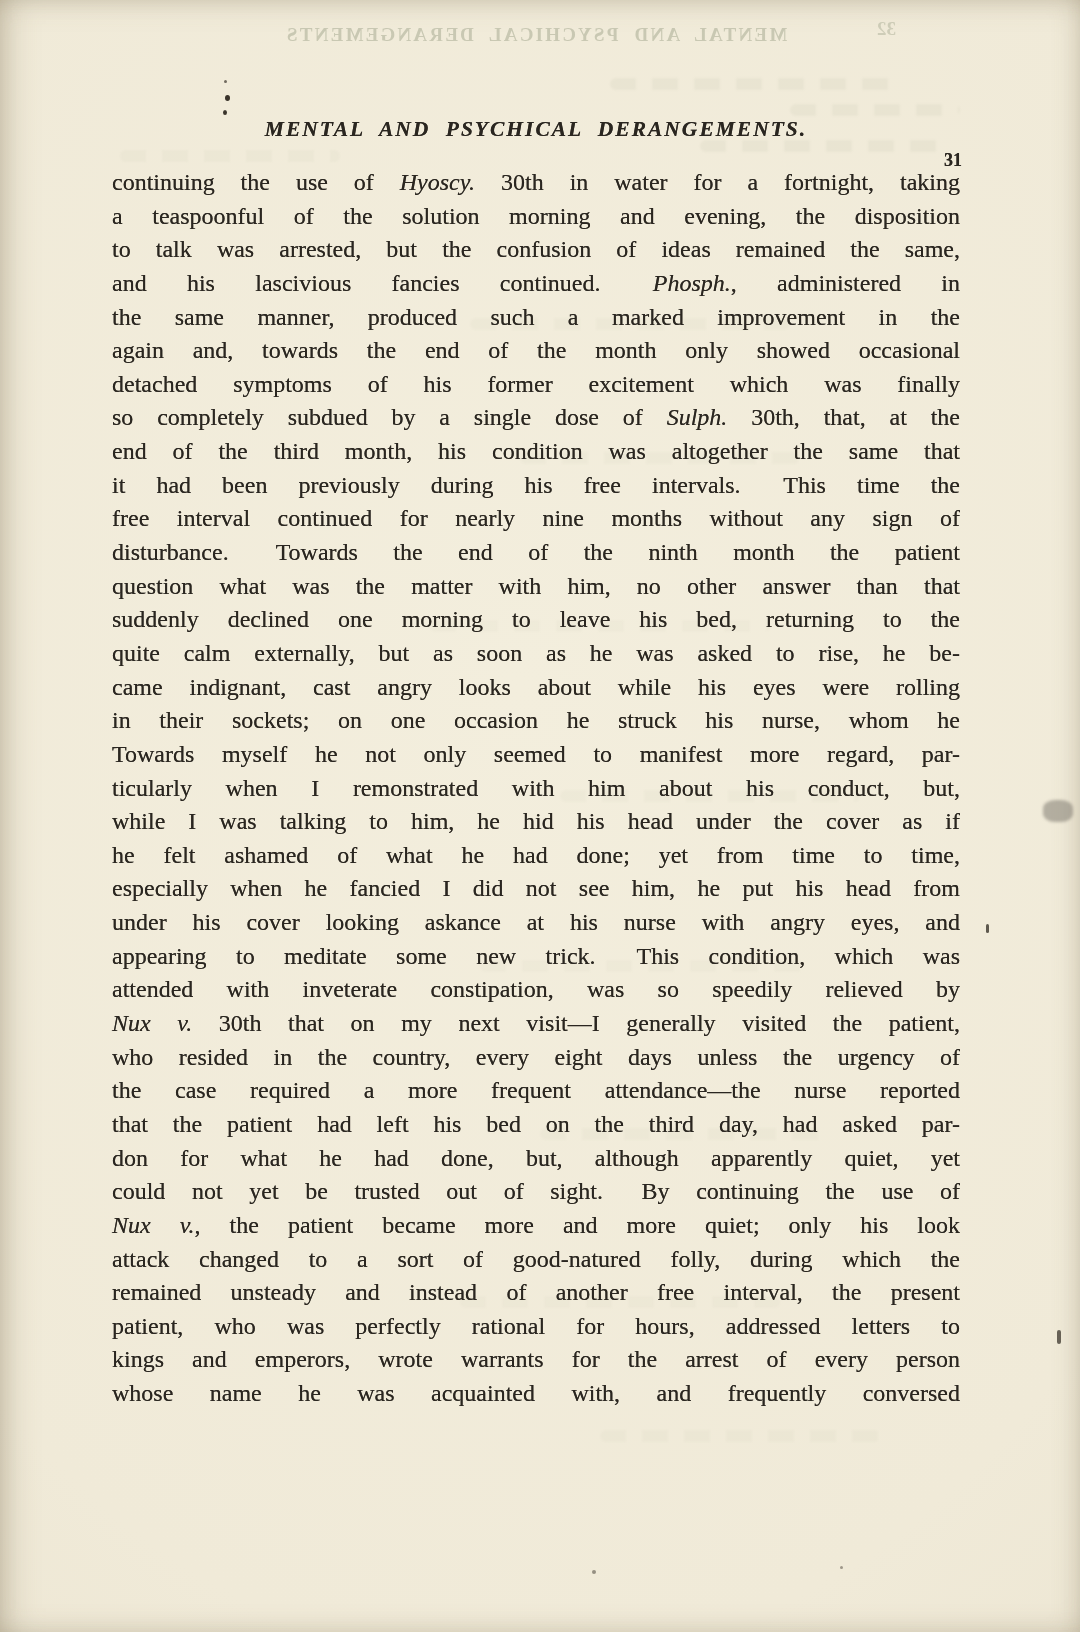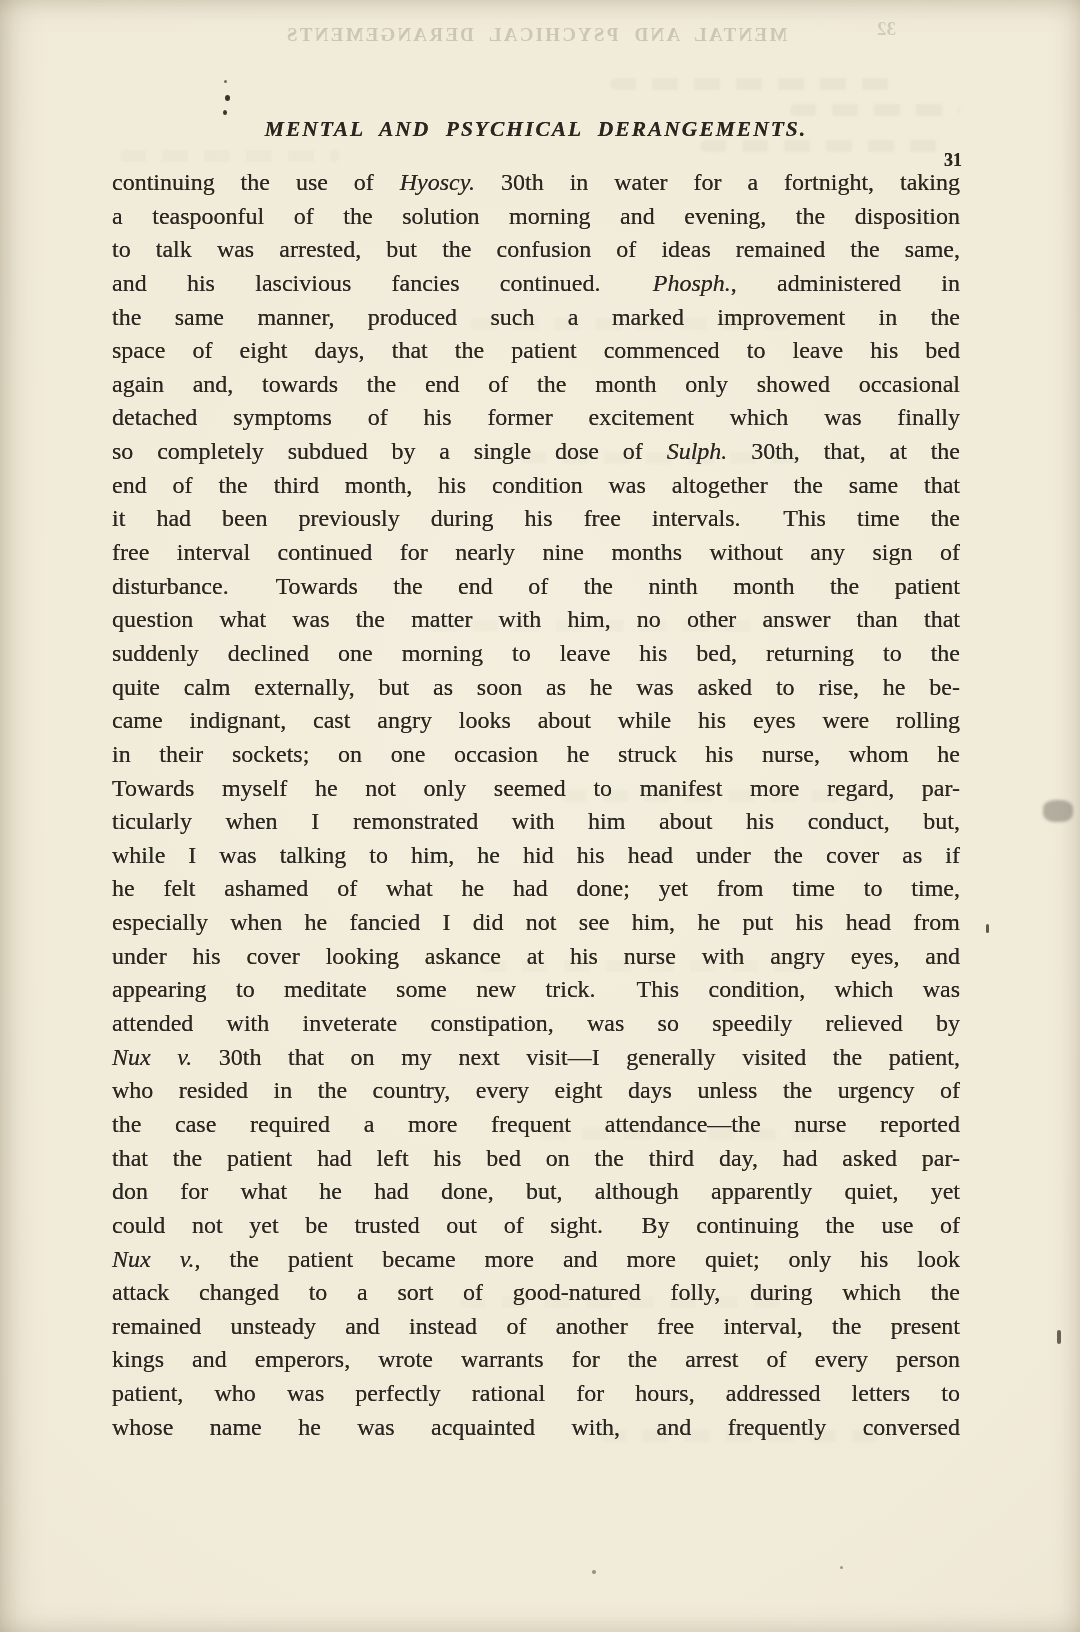--- a/index.html
+++ b/index.html
@@ -98,21 +98,20 @@
     <span class="running-title">MENTAL AND PSYCHICAL DERANGEMENTS.</span>
     <span class="page-number">31</span>
   </div>
 
   <div class="body-text" id="body-text">
       <div class="line"><span>continuing the use of </span><span class="it">Hyoscy.</span><span> 30th in water for a fortnight, taking</span></div>
       <div class="line"><span>a teaspoonful of the solution morning and evening, the disposition</span></div>
       <div class="line"><span>to talk was arrested, but the confusion of ideas remained the same,</span></div>
       <div class="line"><span>and his lascivious fancies continued.  </span><span class="it">Phosph.</span><span>, administered in</span></div>
       <div class="line"><span>the same manner, produced such a marked improvement in the</span></div>
-      <div class="line"><span>space of eight days, that the patient commenced to leave his bed</span></div>
       <div class="line"><span>again and, towards the end of the month only showed occasional</span></div>
       <div class="line"><span>detached symptoms of his former excitement which was finally</span></div>
       <div class="line"><span>so completely subdued by a single dose of </span><span class="it">Sulph.</span><span> 30th, that, at the</span></div>
       <div class="line"><span>end of the third month, his condition was altogether the same that</span></div>
       <div class="line"><span>it had been previously during his free intervals.  This time the</span></div>
       <div class="line"><span>free interval continued for nearly nine months without any sign of</span></div>
       <div class="line"><span>disturbance.  Towards the end of the ninth month the patient</span></div>
       <div class="line"><span>question what was the matter with him, no other answer than that</span></div>
       <div class="line"><span>suddenly declined one morning to leave his bed, returning to the</span></div>
       <div class="line"><span>quite calm externally, but as soon as he was asked to rise, he be-</span></div>
@@ -128,22 +127,22 @@
       <div class="line"><span>attended with inveterate constipation, was so speedily relieved by</span></div>
       <div class="line"><span class="it">Nux v.</span><span> 30th that on my next visit—I generally visited the patient,</span></div>
       <div class="line"><span>who resided in the country, every eight days unless the urgency of</span></div>
       <div class="line"><span>the case required a more frequent attendance—the nurse reported</span></div>
       <div class="line"><span>that the patient had left his bed on the third day, had asked par-</span></div>
       <div class="line"><span>don for what he had done, but, although apparently quiet, yet</span></div>
       <div class="line"><span>could not yet be trusted out of sight.  By continuing the use of</span></div>
       <div class="line"><span class="it">Nux v.</span><span>, the patient became more and more quiet; only his look</span></div>
       <div class="line"><span>attack changed to a sort of good-natured folly, during which the</span></div>
       <div class="line"><span>remained unsteady and instead of another free interval, the present</span></div>
+      <div class="line"><span>patient, who was perfectly rational for hours, addressed letters to</span></div>
       <div class="line"><span>kings and emperors, wrote warrants for the arrest of every person</span></div>
-      <div class="line"><span>patient, who was perfectly rational for hours, addressed letters to</span></div>
       <div class="line"><span>whose name he was acquainted with, and frequently conversed</span></div>
     </div>
 
   <div class="speck" style="left:224px;top:80px;width:3px;height:3px;opacity:.7;"></div>
   <div class="speck" style="left:225px;top:95px;width:5px;height:6px;"></div>
   <div class="speck" style="left:223px;top:110px;width:4px;height:5px;"></div>
   <div class="smear" style="left:1043px;top:800px;width:30px;height:22px;"></div>
   <div class="speck" style="left:986px;top:924px;width:3px;height:9px;border-radius:2px;opacity:.8;"></div>
   <div class="speck" style="left:1057px;top:1330px;width:4px;height:14px;border-radius:2px;opacity:.75;"></div>
   <div class="speck" style="left:592px;top:1570px;width:4px;height:4px;opacity:.5;"></div>

